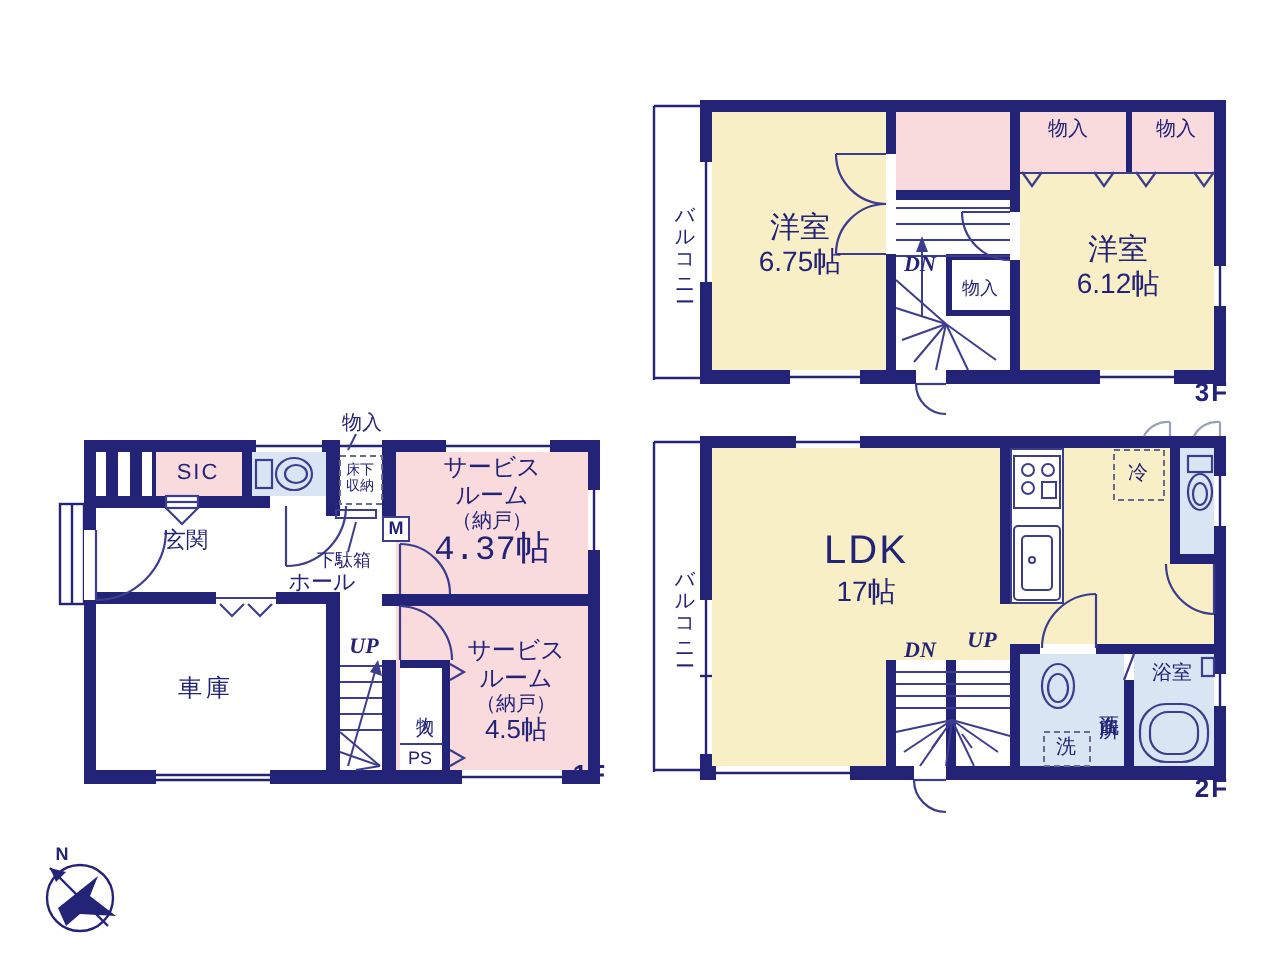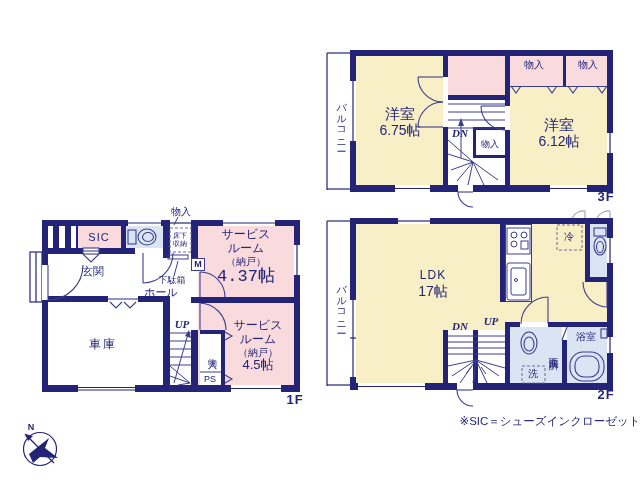--- a/index.html
+++ b/index.html
@@ -246,21 +246,21 @@
           <line x1="158" y1="150" x2="155" y2="173"></line>
         <line x1="158" y1="150" x2="169" y2="173"></line>
           <line x1="158" y1="150" x2="181" y2="166"></line>
         <line x1="158" y1="150" x2="187" y2="158"></line>
         <line x1="148" y1="164" x2="153" y2="157"></line>
           <line x1="168" y1="164" x2="163" y2="157"></line>
       </g>
     </svg>
     <span class="v" style="left:23px;top:93px;font-size:10px;">バルコニー</span>
     <div class="t block" style="left:115px;top:74px;">
-      <span style="font-size:12px;letter-spacing:1px;">LDK</span>
+      <span style="font-size:20px;letter-spacing:1px;">LDK</span>
       <span style="font-size:14px;">17帖</span>
     </div>
     <span class="t" style="left:251px;top:27px;font-size:10px;">冷</span>
     <span class="t" style="left:268px;top:127px;font-size:10px;">浴室</span>
     <span class="v" style="left:235px;top:141px;font-size:10px;">洗面所</span>
     <span class="t" style="left:215px;top:164px;font-size:10px;">洗</span>
     <span class="t it" style="left:142px;top:116px;font-size:11px;">DN</span>
     <span class="t it" style="left:173px;top:111px;font-size:11px;">UP</span>
     <span class="t fl" style="left:288px;top:185px;font-size:13px;">2F</span>
   </div>
@@ -393,24 +393,23 @@
       <span style="font-size:12px;">ルーム</span>
       <span style="font-size:10px;">（納戸）</span>
       <span style="font-size:17px;font-family:Liberation Mono, monospace;">4.37帖</span>
     </div>
     <div class="t block" style="left:230px;top:146px;">
       <span style="font-size:12px;">サービス</span>
       <span style="font-size:12px;">ルーム</span>
       <span style="font-size:10px;">（納戸）</span>
       <span style="font-size:13px;">4.5帖</span>
     </div>
-    <span class="t fl" style="left:267px;top:200px;font-size:13px;">1F</span>
+    <span class="t fl" style="left:267px;top:188px;font-size:13px;">1F</span>
   </div>
 
   <svg style="position:absolute;left:12px;top:421px;" width="56" height="56" viewBox="0 0 56 56">
     <circle cx="28" cy="28" r="16.5" class="ln2"></circle>
     <line x1="42" y1="42" x2="13" y2="13" class="ln2"></line>
     <polygon points="13,13 21,15 16,20" fill="#232478"></polygon>
     <path d="M17,33 L37,17 L33,27 L46,37 L28,36 L21,42 Z" fill="#232478"></path>
   </svg>
   <span class="t" style="left:31px;top:427px;font-size:9px;font-weight:bold;">N</span>
-  <span class="t" style="left:550px;top:422px;font-size:11.5px;">※SIC＝シューズインクローゼット</span>
 </div>
 
 </body></html>

